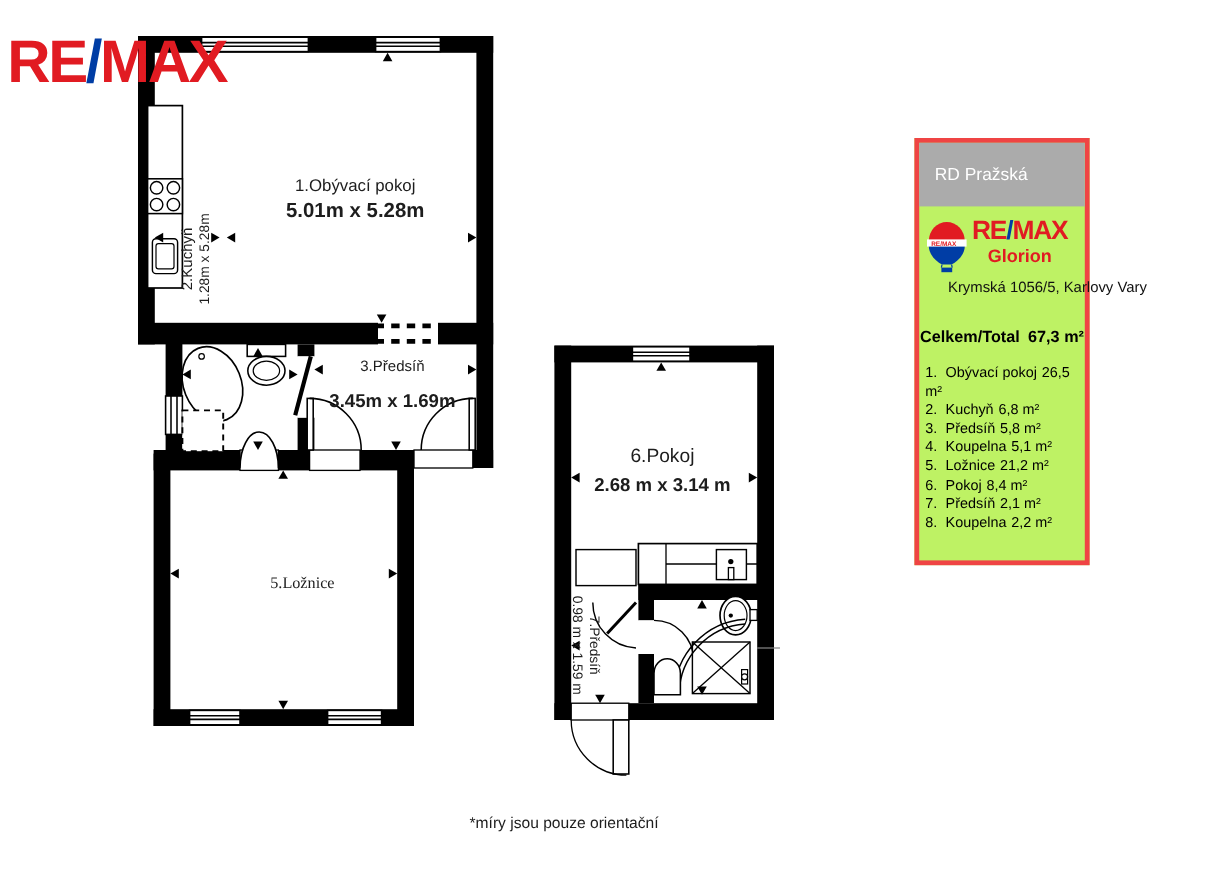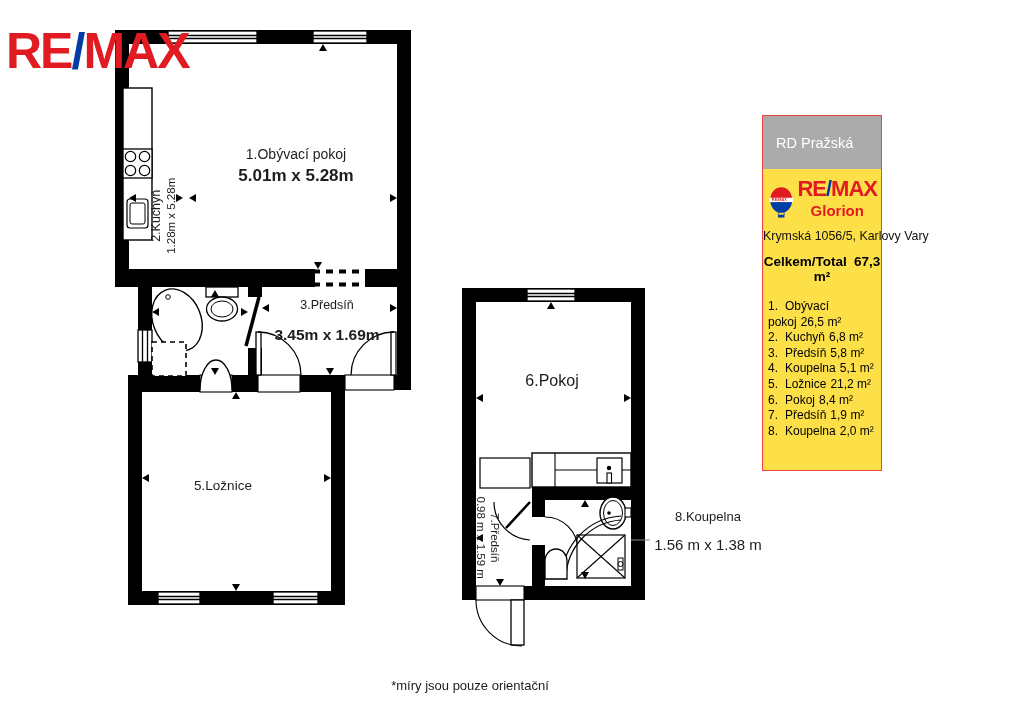--- a/index.html
+++ b/index.html
@@ -13,30 +13,30 @@
   .blue{color:#003DA5;}
   
   .rlabel{position:absolute;text-align:center;z-index:3;}
   .rname{line-height:1.15;}
   .rdims{font-weight:bold;}
   .rot-ccw{transform:rotate(-90deg);}
   .rot-cw{transform:rotate(90deg);}
   .footnote{position:absolute;left:380px;top:678px;width:180px;text-align:center;
             font-size:13px;z-index:3;}
   
-  .panel{position:absolute;left:762px;top:115px;width:120px;height:356px;background:#fde047;
-         border:1px solid #ef4444;box-sizing:border-box;z-index:4;}
+  .panel{position:absolute;left:762px;top:115px;width:146px;height:356px;background:#bef264;
+         border:4px solid #ef4444;box-sizing:border-box;z-index:4;}
   .panel-header{height:53px;background:#ABABAB;color:#fff;font-size:14.5px;
                 padding:19px 0 0 13px;box-sizing:border-box;}
   .panel-brand{display:flex;align-items:flex-start;padding:9px 4px 0 6px;}
   .brand-col{margin-left:4px;}
   .brand-name{font-size:22px;font-weight:bold;letter-spacing:-1px;line-height:1;white-space:nowrap;}
   .brand-office{color:#E11B22;font-weight:bold;font-size:15px;text-align:center;margin-top:2px;}
-  .panel-address{font-size:12.4px;text-align:center;margin-top:5px;color:#111;white-space:nowrap;}
-  .panel-total{font-size:13.5px;font-weight:bold;text-align:center;margin-top:11px;color:#000;}
+  .panel-address{font-size:12.4px;text-align:center;margin-top:5px;color:#111;white-space:nowrap;margin-left:24px;}
+  .panel-total{font-size:13.5px;font-weight:bold;text-align:center;margin-top:27px;color:#000;}
   .panel-total .val{margin-left:7px;}
   .panel-list{list-style:none;margin:15px 0 0 0;padding:0 0 0 5px;font-size:12px;
               line-height:15.6px;color:#000;}
   .panel-list .num{display:inline-block;width:17px;}
   .panel-list .nm{margin-right:4px;}
 </style>
 </head>
 <body>
 
 <div class="stage">
@@ -218,37 +218,34 @@
     <div class="rname" style="font-size:12.5px;">2.Kuchyň</div>
     <div class="rname" style="font-size:11.5px;margin-top:2px;">1.28m x 5.28m</div>
   </div>
 
   <div class="rlabel" style="left:247px;top:298px;width:160px;">
     <div class="rname" style="font-size:12.5px;">3.Předsíň</div>
     <div class="rdims" style="font-size:15.5px;margin-top:14px;">3.45m x 1.69m</div>
   </div>
 
 
-  <div class="rlabel" style="left:123px;top:478px;width:200px;">
+  <div class="rlabel" style="left:152px;top:478px;width:200px;font-family:Liberation Serif, serif;">
     <div class="rname" style="font-size:13.5px;">5.Ložnice</div>
   </div>
 
   <div class="rlabel" style="left:462px;top:372px;width:180px;">
     <div class="rname" style="font-size:16px;">6.Pokoj</div>
+    <div class="rdims" style="font-size:15.5px;margin-top:6px;">2.68 m x 3.14 m</div>
   </div>
 
   <div class="rlabel rot-cw" style="left:437px;top:524px;width:100px;">
     <div class="rname" style="font-size:11.5px;">7.Předsíň</div>
     <div class="rname" style="font-size:11.5px;margin-top:1px;">0.98 m x 1.59 m</div>
   </div>
 
-  <div class="rlabel" style="left:628px;top:510px;width:160px;">
-    <div class="rname" style="font-size:13px;">8.Koupelna</div>
-    <div class="rname" style="font-size:15px;margin-top:11px;">1.56 m x 1.38 m</div>
-  </div>
 
   <div class="footnote">*míry jsou pouze orientační</div>
 
   <div class="panel">
     <div class="panel-header">
       <span>RD Pražská</span>
     </div>
 
     <div class="panel-brand">
       <svg width="34" height="46" viewBox="0 0 34 46">
@@ -274,18 +271,18 @@
       <span>Celkem/Total</span><span class="val">67,3 m²</span>
     </div>
 
     <ol class="panel-list">
       <li><span class="num">1.</span><span class="nm">Obývací pokoj</span><span>26,5 m²</span></li>
       <li><span class="num">2.</span><span class="nm">Kuchyň</span><span>6,8 m²</span></li>
       <li><span class="num">3.</span><span class="nm">Předsíň</span><span>5,8 m²</span></li>
       <li><span class="num">4.</span><span class="nm">Koupelna</span><span>5,1 m²</span></li>
       <li><span class="num">5.</span><span class="nm">Ložnice</span><span>21,2 m²</span></li>
       <li><span class="num">6.</span><span class="nm">Pokoj</span><span>8,4 m²</span></li>
-      <li><span class="num">7.</span><span class="nm">Předsíň</span><span>1,9 m²</span></li>
-      <li><span class="num">8.</span><span class="nm">Koupelna</span><span>2,0 m²</span></li>
+      <li><span class="num">7.</span><span class="nm">Předsíň</span><span>2,1 m²</span></li>
+      <li><span class="num">8.</span><span class="nm">Koupelna</span><span>2,2 m²</span></li>
     </ol>
   </div>
 
 </div>
 
 </body></html>

